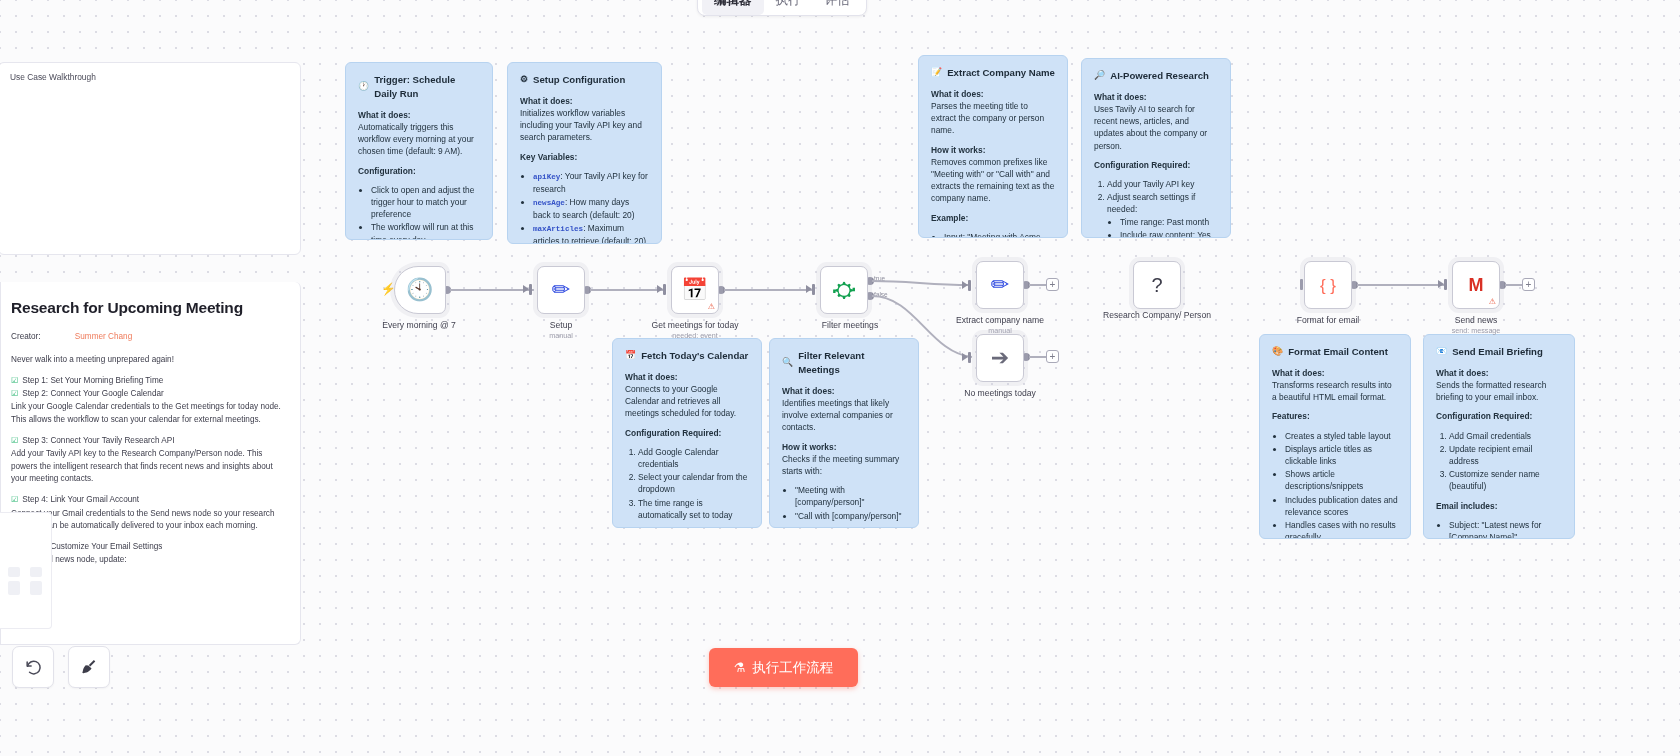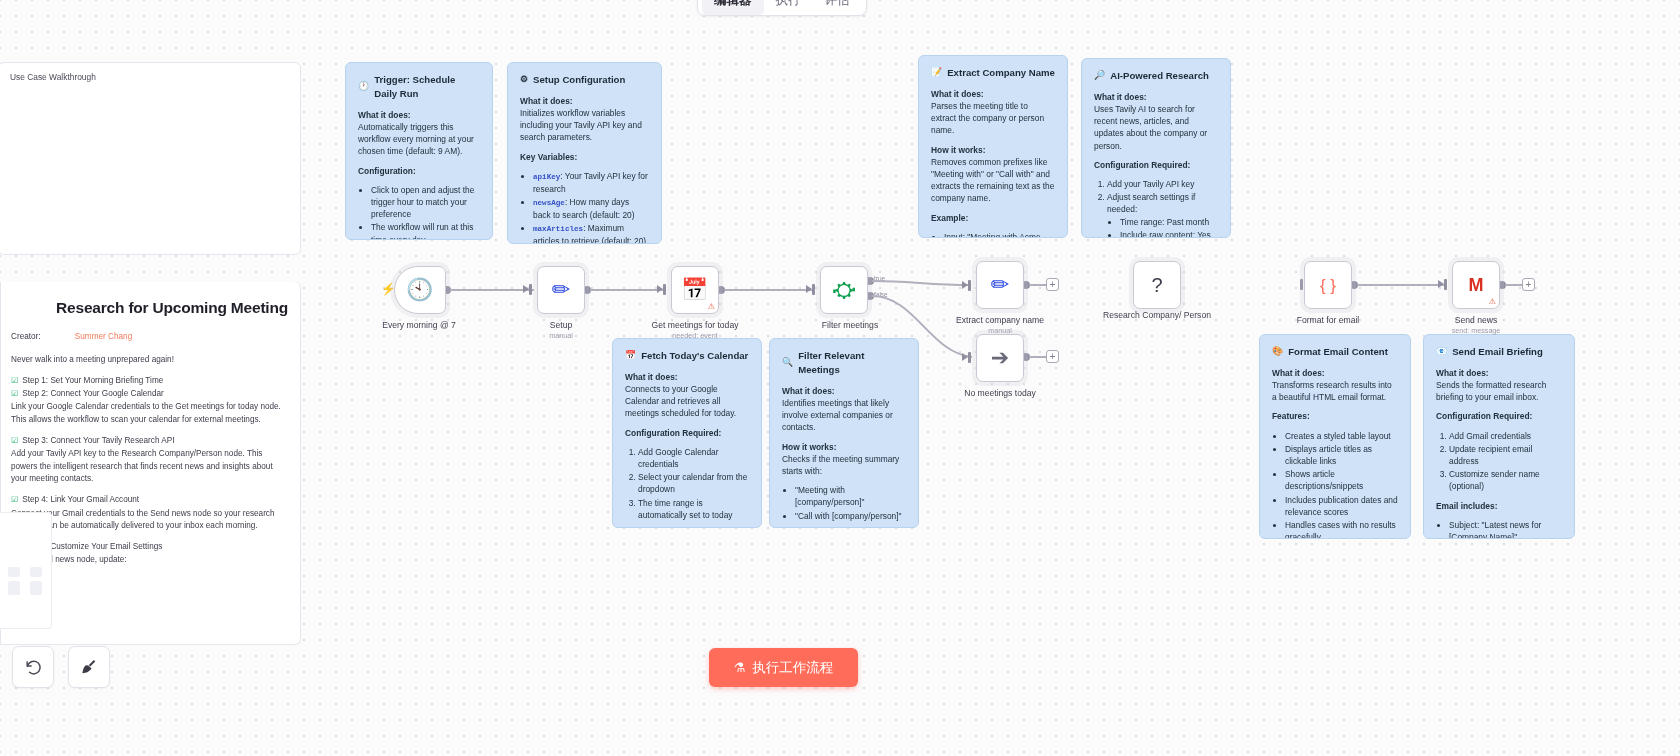--- a/index.html
+++ b/index.html
@@ -69,21 +69,21 @@
     border-radius:6px; font-size:8.4px; color:#4a4a58; padding:9px 11px;
   }
 
   
   .info-panel {
     position:absolute; left:0; top:282px; width:301px; height:363px;
     background:#fff; border:1px solid #e6e6ee; border-top:none;
     border-radius:0 6px 6px 0; padding:14px 12px 12px 10px;
     font-size:8.2px; line-height:1.5; color:#3c3c4a; overflow:hidden;
   }
-  .info-panel h1 { margin:0 0 12px; font-size:15.5px; font-weight:700; color:#1f1f29; letter-spacing:-.2px;text-align:right;}
+  .info-panel h1 { margin:0 0 12px; font-size:15.5px; font-weight:700; color:#1f1f29; letter-spacing:-.2px;}
   .info-panel .creator { margin:0 0 10px; }
   .info-panel .creator .name { color:#ef7a5a;margin-left:32px; }
   .info-panel p { margin:0 0 9px; }
   .info-panel .step-title { font-weight:400; margin:0 0 1px; display:flex; gap:4px; align-items:flex-start;}
   .chk { color:#2bb673; font-size:8px; line-height:1.4; }
   .info-panel .step-body { margin:0 0 9px; }
 
   
   .skeleton {
     position:absolute; left:0; top:512px; width:52px; height:117px;
@@ -295,21 +295,21 @@
   <h4>
     <span class="ico">📧</span>
     <span>Send Email Briefing</span>
   </h4>
   <p><b>What it does:</b><br>
      <span>Sends the formatted research briefing to your email inbox.</span></p>
   <p><b>Configuration Required:</b></p>
   <ol>
     <li>Add Gmail credentials</li>
     <li>Update recipient email address</li>
-    <li>Customize sender name (optional)</li>
+    <li>Customize sender name (beautiful)</li>
   </ol>
   <p><b>Email includes:</b></p>
   <ul>
     <li>Subject: "Latest news for [Company Name]"</li>
 
   </ul>
 
 </div>
 
 <div class="info-panel">

